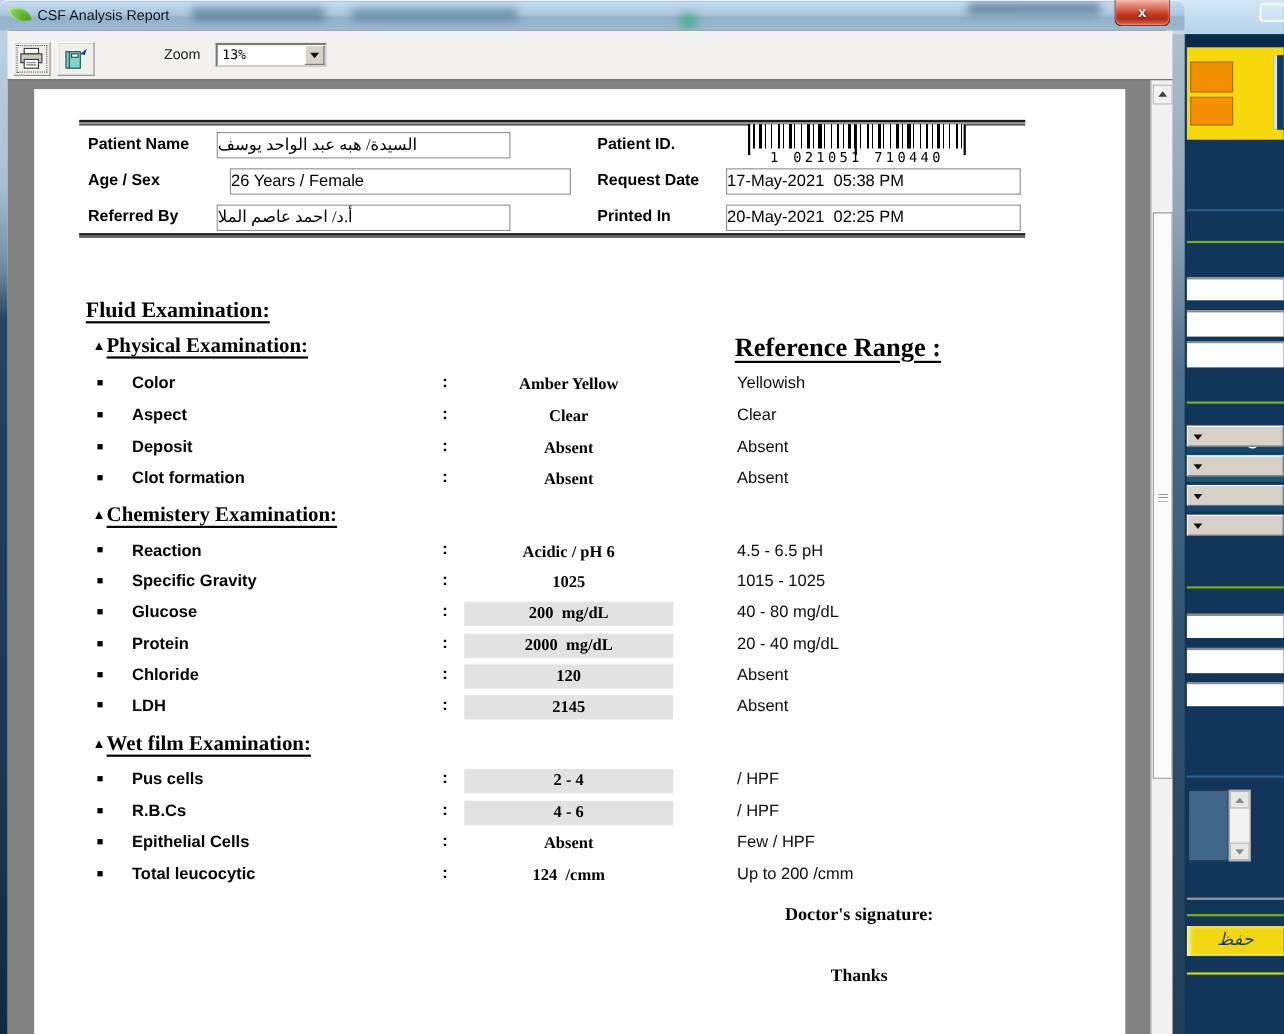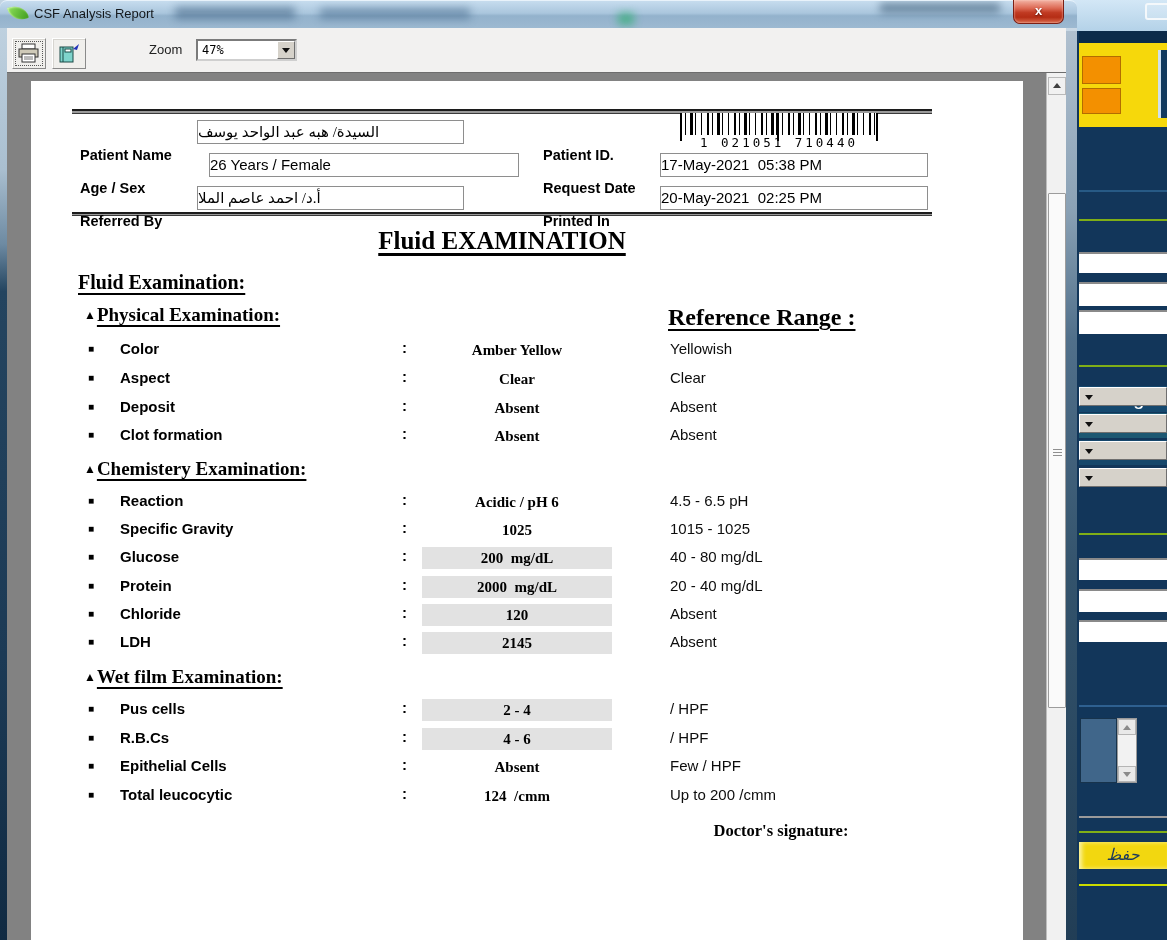--- a/index.html
+++ b/index.html
@@ -84,21 +84,21 @@
   #vs-thumb { position:absolute; left:1px; top:120px; width:18px; height:515px; background:#fafafa; border:1px solid #9c9c9c; border-radius:1px; cursor:pointer; }
   #vs-thumb:after { content:""; position:absolute; left:4px; top:255px; width:9px; height:7px;
     background:repeating-linear-gradient(#8f8f8f 0 1px, transparent 1px 3px); }
 
   
   #page { position:absolute; left:24px; top:8px; width:992px; height:860px; background:#fff; }
   #page .abs { position:absolute; }
 
   
   .hrule { left:41px; width:860px; height:5px; background:#9a9a9a; border-top:2px solid #1c1c1c; border-bottom:1px solid #3a3a3a; }
-  .plabel { font-size:14.5px; font-weight:bold; color:#000;margin-top:24px; }
+  .plabel { font-size:14.5px; font-weight:bold; color:#000; }
   .pbox { border:1px solid #8e8e8e; text-align:left; font-weight:normal; font-size:15px; color:#000; }
   .pbox.ar { font-family:"Liberation Serif","DejaVu Sans",serif; direction:rtl; font-size:15px; }
   #barcode-bars { left:649px; top:32px; width:198px; height:22px;
     background:repeating-linear-gradient(90deg,#000 0 2px,#fff 2px 5px,#000 5px 6px,#fff 6px 10px,#000 10px 13px,#fff 13px 15px,#000 15px 16px,#fff 16px 21px,#000 21px 22px,#fff 22px 27px); }
   .guard { top:32px; width:2px; height:28px; background:#000; }
   #barcode-digits { left:640px; top:54px; width:216px; text-align:center;
     font-family:"DejaVu Sans Mono",monospace; font-size:12.5px; letter-spacing:3px; white-space:pre; color:#000; }
 
   
   .serifb { font-family:"Liberation Serif",serif; font-weight:bold; color:#000; }
@@ -209,21 +209,21 @@
       <div class="tb-btn" id="export-btn">
         <svg width="22" height="21" style="margin:4px 0 0 6px" viewBox="0 0 22 21">
           <rect x="1" y="4" width="13" height="15" fill="#7fd4cc" stroke="#1a4a46"></rect>
           <line x1="4" y1="4" x2="4" y2="19" stroke="#1a4a46"></line>
           <rect x="6" y="6" width="6" height="3" fill="#fff" stroke="#1a4a46"></rect>
           <path d="M14 6 L20 1 L18 7 Z" fill="#2233bb"></path>
         </svg>
       </div>
       <span id="zoom-label">Zoom</span>
       <div id="zoom-combo">
-        <span class="val">47%</span>
+        <span class="val">13%</span>
         <span class="btn">
             <i></i>
           </span>
       </div>
     </div>
 
     <div id="client">
 
       <div id="page">
 
@@ -242,21 +242,20 @@
         <div class="abs plabel" style="left:49px;top:75px">Age / Sex</div>
         <div class="abs pbox" style="left:178px;top:72px;width:310px;height:24px;line-height:22px">26 Years / Female</div>
         <div class="abs plabel" style="left:512px;top:75px">Request Date</div>
         <div class="abs pbox" style="left:629px;top:72px;width:268px;height:24px;line-height:22px;white-space:pre">17-May-2021  05:38 PM</div>
 
         <div class="abs plabel" style="left:49px;top:108px">Referred By</div>
         <div class="abs pbox ar" style="left:166px;top:105px;width:267px;height:24px;line-height:22px">أ.د/ احمد عاصم الملا</div>
         <div class="abs plabel" style="left:512px;top:108px">Printed In</div>
         <div class="abs pbox" style="left:629px;top:105px;width:268px;height:24px;line-height:22px;white-space:pre">20-May-2021  02:25 PM</div>
 
-        <div class="abs serifb" id="rep-title">Fluid EXAMINATION</div>
         <div class="abs serifb" id="fluid-heading"><u>Fluid Examination:</u></div>
 
         <div class="abs serifb sec-head" style="left:53px;top:223px"><span class="tri">▲</span><u>Physical Examination:</u></div>
         <div class="abs serifb" id="ref-heading"><u>Reference Range :</u></div>
 
         <div class="abs row" style="top:258px">
           <span class="bullet">■</span>
           <span class="rlabel">Color</span>
           <span class="colon">:</span>
           <span class="rvalue">Amber Yellow</span>
@@ -354,20 +353,21 @@
         </div>
         <div class="abs row" style="top:704px">
           <span class="bullet">■</span>
           <span class="rlabel">Total leucocytic</span>
           <span class="colon">:</span>
           <span class="rvalue">124  /cmm</span>
           <span class="rref">Up to 200 /cmm</span>
         </div>
 
         <div class="abs serifb" id="signature">Doctor's signature:</div>
+        <div class="abs serifb" id="thanks">Thanks</div>
       </div>
 
       <div id="vscroll">
         <div id="vs-up">
             <i></i>
           </div>
         <div id="vs-thumb"></div>
       </div>
     </div>
   </div>

